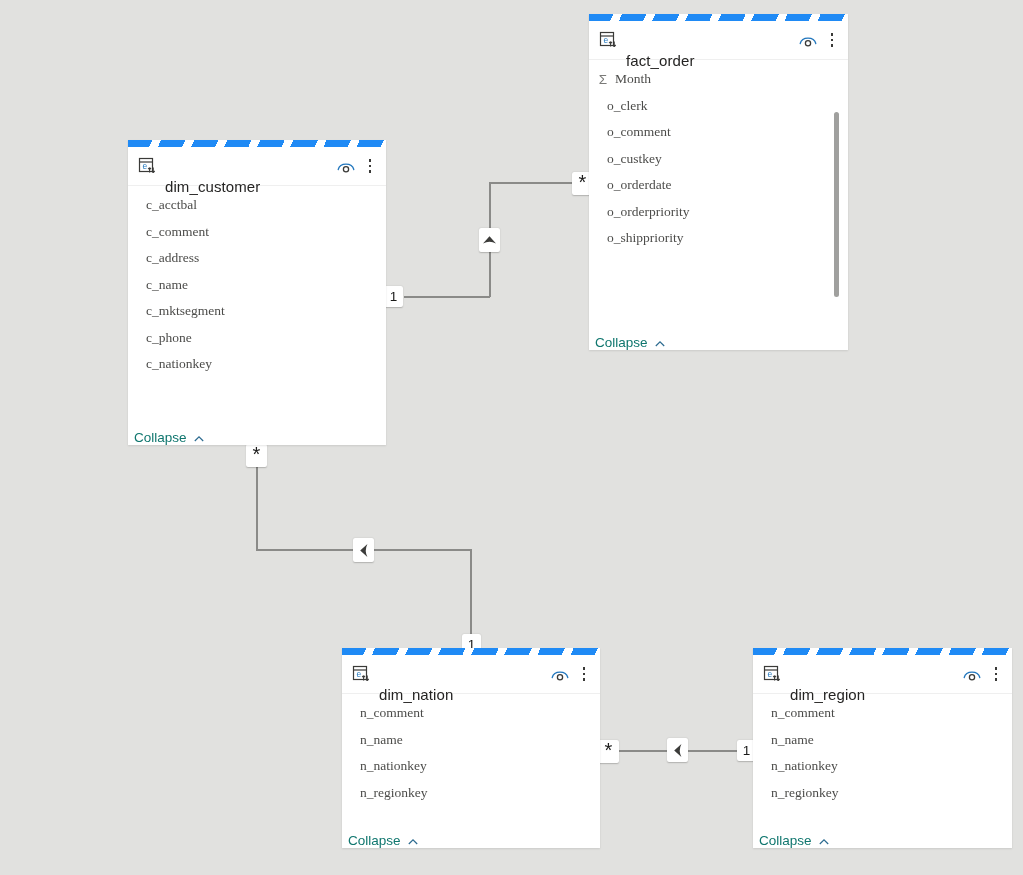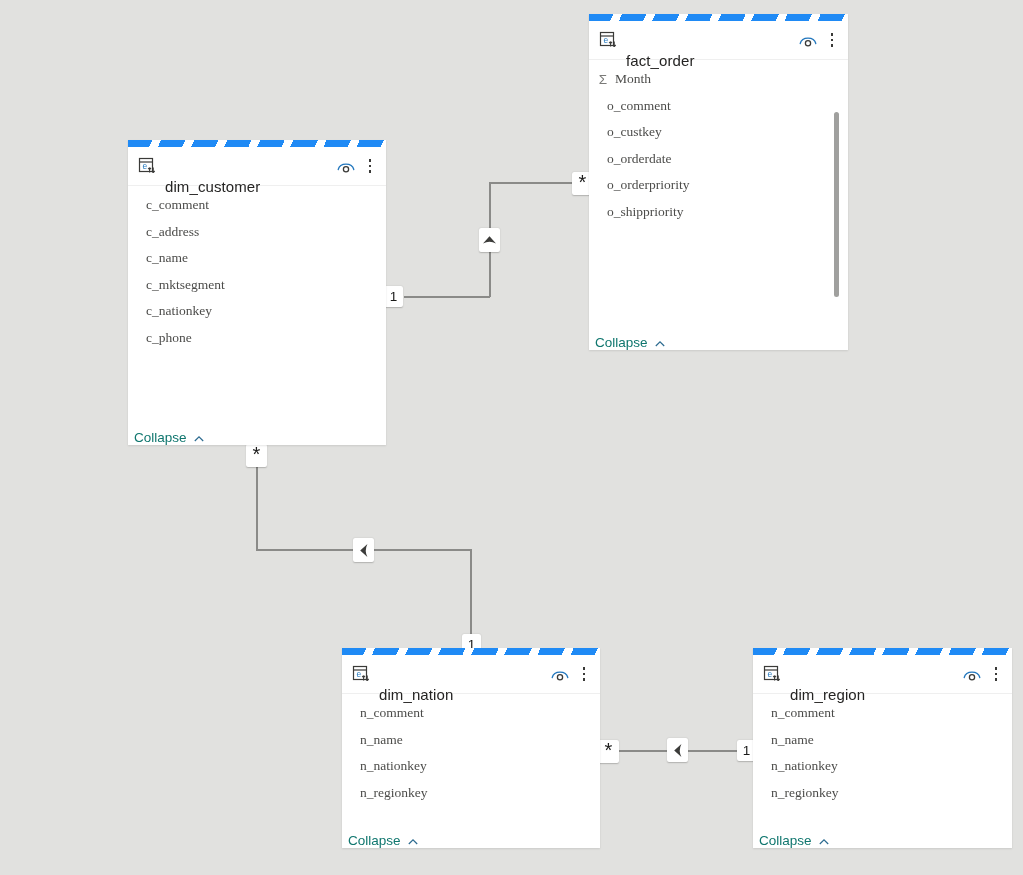--- a/index.html
+++ b/index.html
@@ -232,36 +232,39 @@
         </span>
         <span class="kebab-icon">
           <i></i>
             <i></i>
             <i></i>
         </span>
       </span>
     </div>
     <div class="fields">
       <div class="field-row">
+          <span class="fname">c_acctbal</span>
+        </div>
+      <div class="field-row">
           <span class="fname">c_comment</span>
         </div>
       <div class="field-row">
           <span class="fname">c_address</span>
         </div>
       <div class="field-row">
           <span class="fname">c_name</span>
         </div>
       <div class="field-row">
           <span class="fname">c_mktsegment</span>
         </div>
       <div class="field-row">
+          <span class="fname">c_phone</span>
+        </div>
+      <div class="field-row">
           <span class="fname">c_nationkey</span>
-        </div>
-      <div class="field-row">
-          <span class="fname">c_phone</span>
         </div>
     </div>
     <div class="collapse-row">
       <span>Collapse</span>
       <span class="chev">
         <svg width="12" height="12" viewBox="0 0 12 12" aria-hidden="true">
           <path d="M1.8 8 L6 3.8 L10.2 8" fill="none" stroke="#2b6a8f" stroke-width="1.2"></path>
         </svg>
       </span>
     </div>
@@ -293,20 +296,23 @@
             <i></i>
         </span>
       </span>
     </div>
     <div class="fields">
       <div class="field-row">
         <span class="sigma">Σ</span>
         <span class="fname">Month</span>
       </div>
       <div class="field-row">
+          <span class="fname">o_clerk</span>
+        </div>
+      <div class="field-row">
           <span class="fname">o_comment</span>
         </div>
       <div class="field-row">
           <span class="fname">o_custkey</span>
         </div>
       <div class="field-row">
           <span class="fname">o_orderdate</span>
         </div>
       <div class="field-row">
           <span class="fname">o_orderpriority</span>

